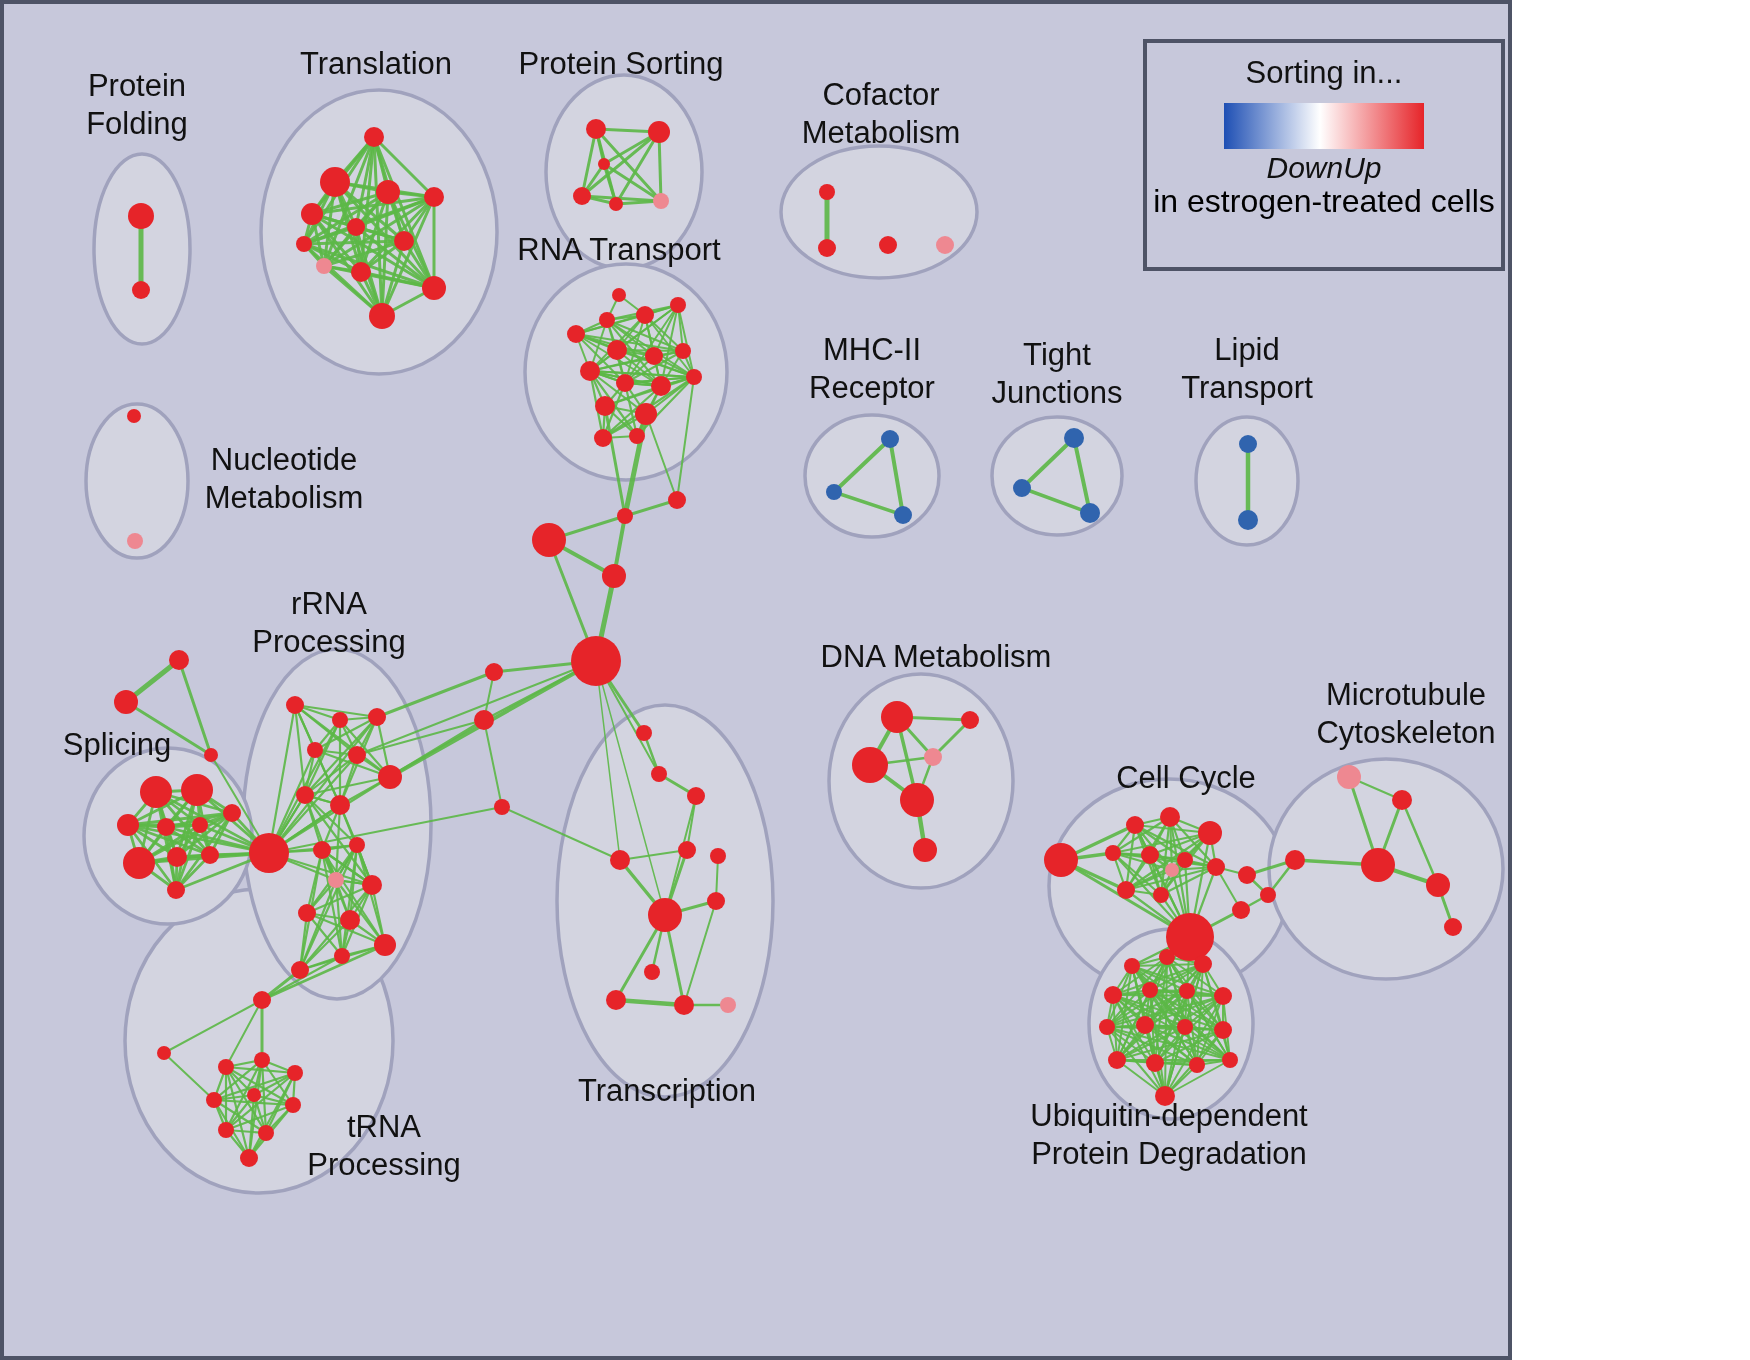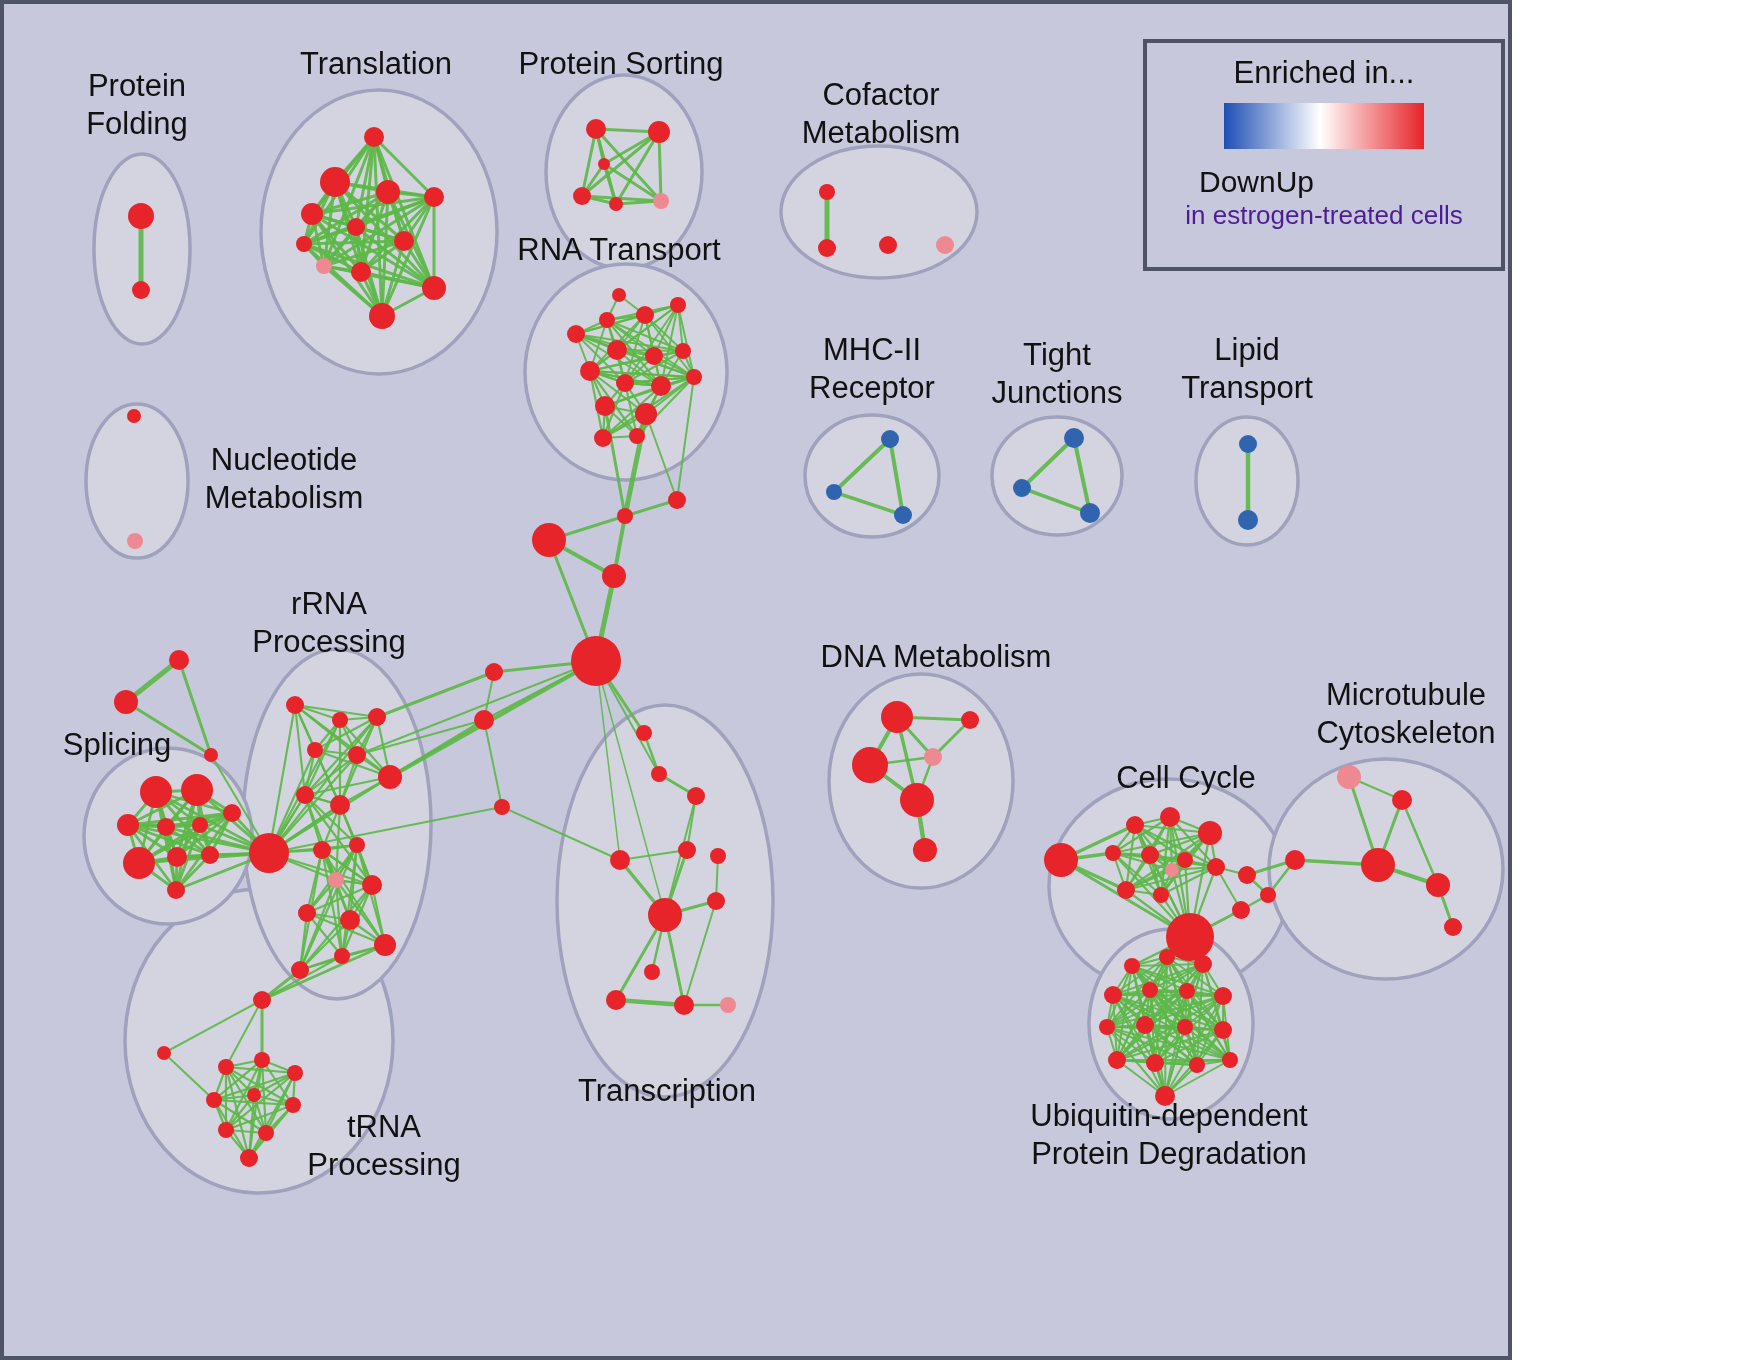--- a/index.html
+++ b/index.html
@@ -6,22 +6,22 @@
   body{font-family:"Liberation Sans",sans-serif;}
   #figure{position:relative;width:1512px;height:1360px;box-sizing:border-box;overflow:hidden;}
   #net{position:absolute;left:0;top:0;}
   svg text{font-family:"Liberation Sans",sans-serif;}
   .legend{
     position:absolute;left:1139px;top:35px;width:362px;height:232px;
     box-sizing:border-box;border:4px solid #4e5366;text-align:center;padding-top:12px;
   }
   .legend-title{font-size:31px;color:#111;}
   .legend-bar{width:200px;height:46px;margin:12px auto 2px auto;}
-  .legend-row{width:250px;margin:16px auto 0 auto;display:flex;justify-content:flex-start;font-size:30px;color:#111;}
-  .legend-sub{font-size:26px;line-height:33px;color:#4c1d95;}
+  .legend-row{width:250px;margin:2px auto 0 auto;display:flex;justify-content:center;font-size:30px;color:#111;font-style:italic;}
+  .legend-sub{font-size:32px;line-height:33px;color:#000000;}
 </style>
 </head>
 <body>
 
 <div id="figure" style="background: rgb(199, 200, 219); border: 4px solid rgb(78, 83, 102);">
   <svg id="net" width="1750" height="1360" viewBox="0 0 1750 1360">
       <g>
         <ellipse cx="138" cy="245" rx="48" ry="95" fill="#d3d4e0" stroke="#a0a2bd" stroke-width="3.5"></ellipse>
         <ellipse cx="375" cy="228" rx="118" ry="142" fill="#d3d4e0" stroke="#a0a2bd" stroke-width="3.5"></ellipse>
         <ellipse cx="620" cy="168" rx="78" ry="97" fill="#d3d4e0" stroke="#a0a2bd" stroke-width="3.5"></ellipse>
@@ -831,21 +831,21 @@
         <text x="380" y="1133" text-anchor="middle" font-size="31" fill="#111111"><tspan x="380" y="1133">tRNA</tspan><tspan x="380" y="1171">Processing</tspan></text>
         <text x="663" y="1097" text-anchor="middle" font-size="31" fill="#111111"><tspan x="663" y="1097">Transcription</tspan></text>
         <text x="932" y="663" text-anchor="middle" font-size="31" fill="#111111"><tspan x="932" y="663">DNA Metabolism</tspan></text>
         <text x="1182" y="784" text-anchor="middle" font-size="31" fill="#111111"><tspan x="1182" y="784">Cell Cycle</tspan></text>
         <text x="1402" y="701" text-anchor="middle" font-size="31" fill="#111111"><tspan x="1402" y="701">Microtubule</tspan><tspan x="1402" y="739">Cytoskeleton</tspan></text>
         <text x="1165" y="1122" text-anchor="middle" font-size="31" fill="#111111"><tspan x="1165" y="1122">Ubiquitin-dependent</tspan><tspan x="1165" y="1160">Protein Degradation</tspan></text>
       </g>
     </svg>
 
   <div class="legend">
-    <div class="legend-title">Enriched in...</div>
+    <div class="legend-title">Sorting in...</div>
     <div class="legend-bar" style="background: linear-gradient(to right, rgb(30, 79, 180), rgb(255, 255, 255) 48%, rgb(230, 36, 41));"></div>
     <div class="legend-row">
       <span>Down</span>
       <span>Up</span>
     </div>
     <div class="legend-sub">in estrogen-treated cells</div>
   </div>
 </div>
 
 </body></html>

